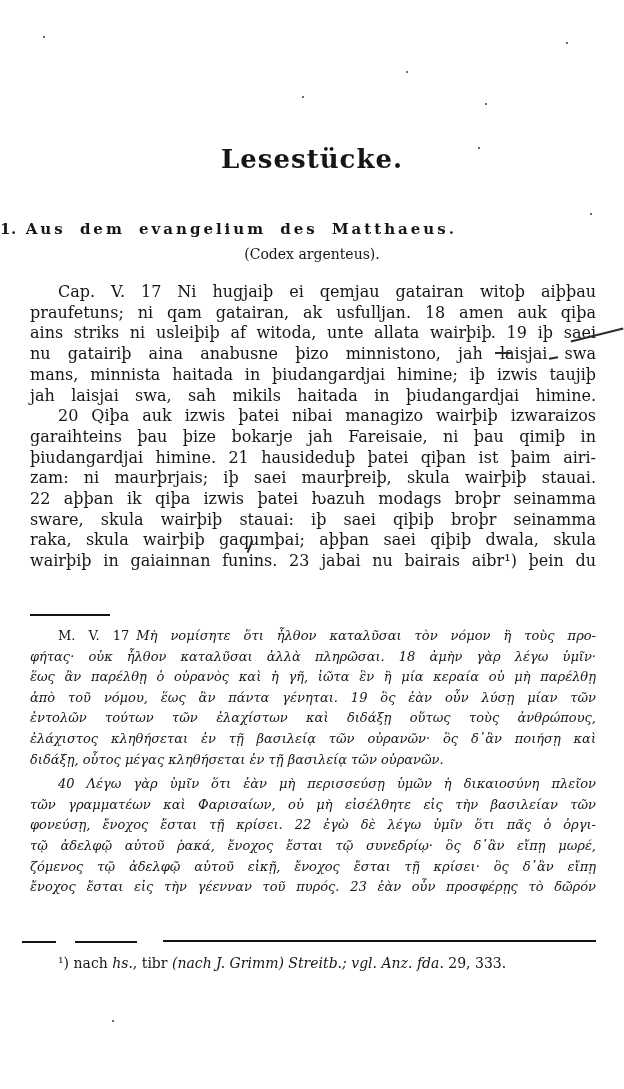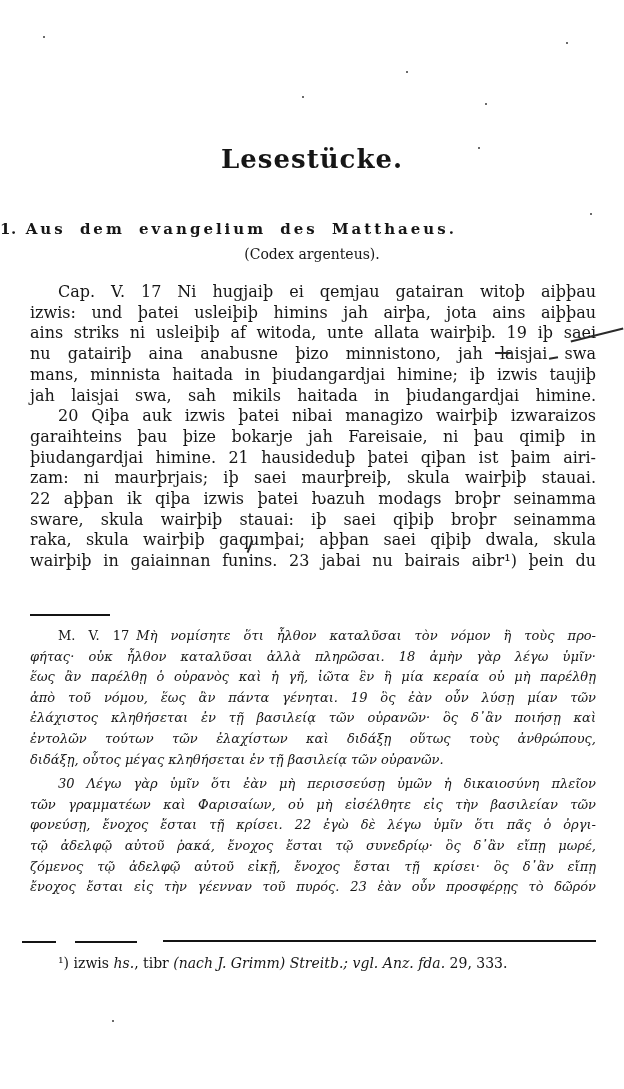--- a/index.html
+++ b/index.html
@@ -52,21 +52,21 @@
   <div class="main-title">Lesestücke.</div>
 
   <div class="section-heading">
     <span class="num">1.</span><span class="sperr">Aus dem evangelium des Matthaeus.</span>
   </div>
 
   <div class="subtitle">(Codex argenteus).</div>
 
   <div class="gothic-block">
     <div class="tline ind">Cap. V.  17 Ni hugjaiþ ei qemjau gatairan witoþ aiþþau</div>
-    <div class="tline">izwis: und þatei usleiþiþ himins jah airþa, jota ains aiþþau</div>
+    <div class="tline">praufetuns; ni qam gatairan, ak usfulljan. 18 amen auk qiþa</div>
     <div class="tline">ains striks ni usleiþiþ af witoda, unte allata wairþiþ. 19 iþ saei</div>
     <div class="tline">nu gatairiþ aina anabusne þizo minnistono, jah laisjai swa</div>
     <div class="tline">mans, minnista haitada in þiudangardjai himine; iþ izwis taujiþ</div>
     <div class="tline">jah laisjai swa, sah mikils haitada in þiudangardjai himine.</div>
     <div class="tline ind">20 Qiþa auk izwis þatei nibai managizo wairþiþ izwaraizos</div>
     <div class="tline">garaihteins þau þize bokarje jah Fareisaie, ni þau qimiþ in</div>
     <div class="tline">þiudangardjai himine. 21 hausideduþ þatei qiþan ist þaim airi-</div>
     <div class="tline">zam: ni maurþrjais; iþ saei maurþreiþ, skula wairþiþ stauai.</div>
     <div class="tline">22 aþþan ik qiþa izwis þatei ƕazuh modags broþr seinamma</div>
     <div class="tline">sware, skula wairþiþ stauai: iþ saei qiþiþ broþr seinamma</div>
@@ -74,37 +74,37 @@
     <div class="tline">wairþiþ in gaiainnan funins. 23 jabai nu bairais aibr¹) þein du</div>
   </div>
 
   <div class="rule" style="left:30px;top:614px;width:80px;height:2px;"></div>
 
   <div class="greek-block">
     <div class="tline ind"><span class="lead">M. V. 17</span><span>Μὴ νομίσητε ὅτι ἦλθον καταλῦσαι τὸν νόμον ἢ τοὺς προ-</span></div>
     <div class="tline">φήτας· οὐκ ἦλθον καταλῦσαι ἀλλὰ πληρῶσαι. 18 ἀμὴν γὰρ λέγω ὑμῖν·</div>
     <div class="tline">ἕως ἂν παρέλθῃ ὁ οὐρανὸς καὶ ἡ γῆ, ἰῶτα ἓν ἢ μία κεραία οὐ μὴ παρέλθῃ</div>
     <div class="tline">ἀπὸ τοῦ νόμου, ἕως ἂν πάντα γένηται. 19 ὃς ἐὰν οὖν λύσῃ μίαν τῶν</div>
+    <div class="tline">ἐντολῶν τούτων τῶν ἐλαχίστων καὶ διδάξῃ οὕτως τοὺς ἀνθρώπους,</div>
     <div class="tline">ἐλάχιστος κληθήσεται ἐν τῇ βασιλείᾳ τῶν οὐρανῶν· ὃς δ᾽ἂν ποιήσῃ καὶ</div>
-    <div class="tline">ἐντολῶν τούτων τῶν ἐλαχίστων καὶ διδάξῃ οὕτως τοὺς ἀνθρώπους,</div>
     <div class="tline short">διδάξῃ, οὗτος μέγας κληθήσεται ἐν τῇ βασιλείᾳ τῶν οὐρανῶν.</div>
-    <div class="tline ind p2">30 Λέγω γὰρ ὑμῖν ὅτι ἐὰν μὴ περισσεύσῃ ὑμῶν ἡ δικαιοσύνη πλεῖον</div>
+    <div class="tline ind p2">40 Λέγω γὰρ ὑμῖν ὅτι ἐὰν μὴ περισσεύσῃ ὑμῶν ἡ δικαιοσύνη πλεῖον</div>
     <div class="tline">τῶν γραμματέων καὶ Φαρισαίων, οὐ μὴ εἰσέλθητε εἰς τὴν βασιλείαν τῶν</div>
     <div class="tline">φονεύσῃ, ἔνοχος ἔσται τῇ κρίσει. 22 ἐγὼ δὲ λέγω ὑμῖν ὅτι πᾶς ὁ ὀργι-</div>
     <div class="tline">τῷ ἀδελφῷ αὐτοῦ ῥακά, ἔνοχος ἔσται τῷ συνεδρίῳ· ὃς δ᾽ἂν εἴπῃ μωρέ,</div>
     <div class="tline">ζόμενος τῷ ἀδελφῷ αὐτοῦ εἰκῇ, ἔνοχος ἔσται τῇ κρίσει· ὃς δ᾽ἂν εἴπῃ</div>
     <div class="tline">ἔνοχος ἔσται εἰς τὴν γέενναν τοῦ πυρός. 23 ἐὰν οὖν προσφέρῃς τὸ δῶρόν</div>
   </div>
 
   <div class="rule" style="left:22px;top:941px;width:34px;height:2px;"></div>
   <div class="rule" style="left:75px;top:941px;width:62px;height:2px;"></div>
   <div class="rule" style="left:163px;top:940px;width:433px;height:2px;"></div>
 
   <div class="footnote">
-    <span>¹) izwis </span><span class="it">hs.</span><span>, tibr </span><span class="it">(nach J. Grimm) </span><span class="it">Streitb.; </span><span class="it">vgl. Anz. fda. </span><span>29, 333.</span>
+    <span>¹) nach </span><span class="it">hs.</span><span>, tibr </span><span class="it">(nach J. Grimm) </span><span class="it">Streitb.; </span><span class="it">vgl. Anz. fda. </span><span>29, 333.</span>
   </div>
 
   <div class="pen" style="left:570px;top:334px;width:54px;height:2px;transform:rotate(-14deg);"></div>
   <div class="pen" style="left:495px;top:352px;width:17px;height:2px;"></div>
   <div class="pen" style="left:549px;top:357px;width:9px;height:1.5px;transform:rotate(-10deg);"></div>
   <div class="pen" style="left:249px;top:540px;width:2px;height:13px;transform:rotate(22deg);"></div>
 
   <div class="dot" style="left:43px;top:36px;"></div>
   <div class="dot" style="left:406px;top:71px;"></div>
   <div class="dot" style="left:485px;top:103px;"></div>

